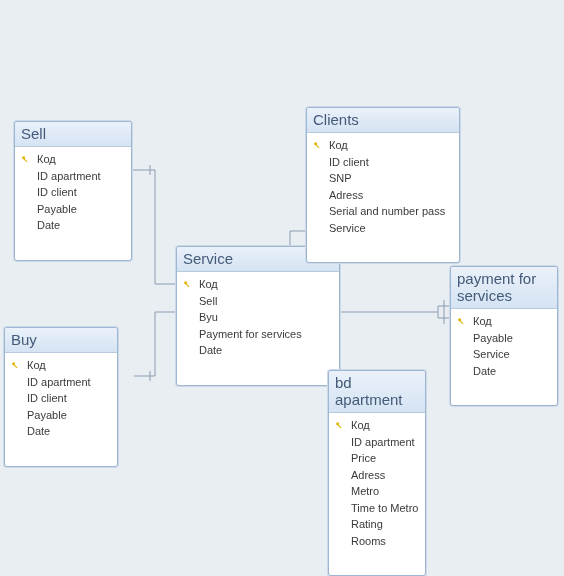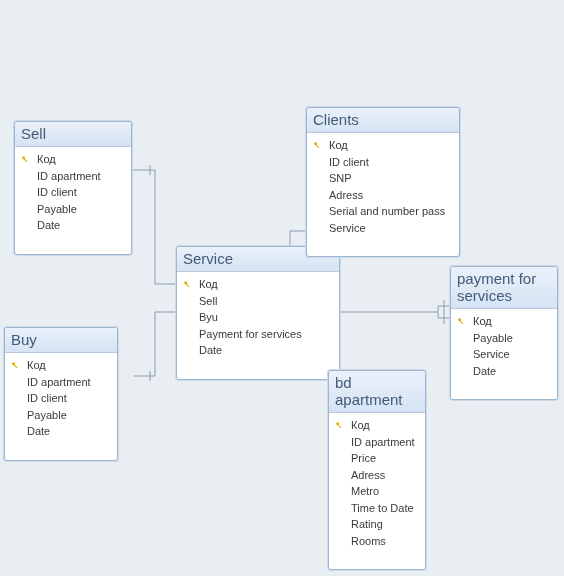--- a/index.html
+++ b/index.html
@@ -25,21 +25,21 @@
   }
   .table-header {
     background: linear-gradient(#eaf1fa, #d5e3f3);
     border-bottom: 1px solid #b7c9dd;
     padding: 3px 6px 4px 6px;
     font-size: 15px;
     color: #435a78;
     border-radius: 3px 3px 0 0;
   }
   .table-body {
-    padding: 4px 6px 20px 6px;
+    padding: 4px 6px 26px 6px;
   }
   .field-row {
     display: flex;
     align-items: center;
     gap: 4px;
     line-height: 1.5;
     color: #3a3a3a;
     font-size: 11px;
   }
   .key-col {
@@ -266,21 +266,21 @@
       <div class="field-row">
           <span class="key-col"></span>
           <span class="field-name">Adress</span>
         </div>
       <div class="field-row">
           <span class="key-col"></span>
           <span class="field-name">Metro</span>
         </div>
       <div class="field-row">
           <span class="key-col"></span>
-          <span class="field-name">Time to Date</span>
+          <span class="field-name">Time to Metro</span>
         </div>
       <div class="field-row">
           <span class="key-col"></span>
           <span class="field-name">Rating</span>
         </div>
       <div class="field-row">
           <span class="key-col"></span>
           <span class="field-name">Rooms</span>
         </div>
     </div>

